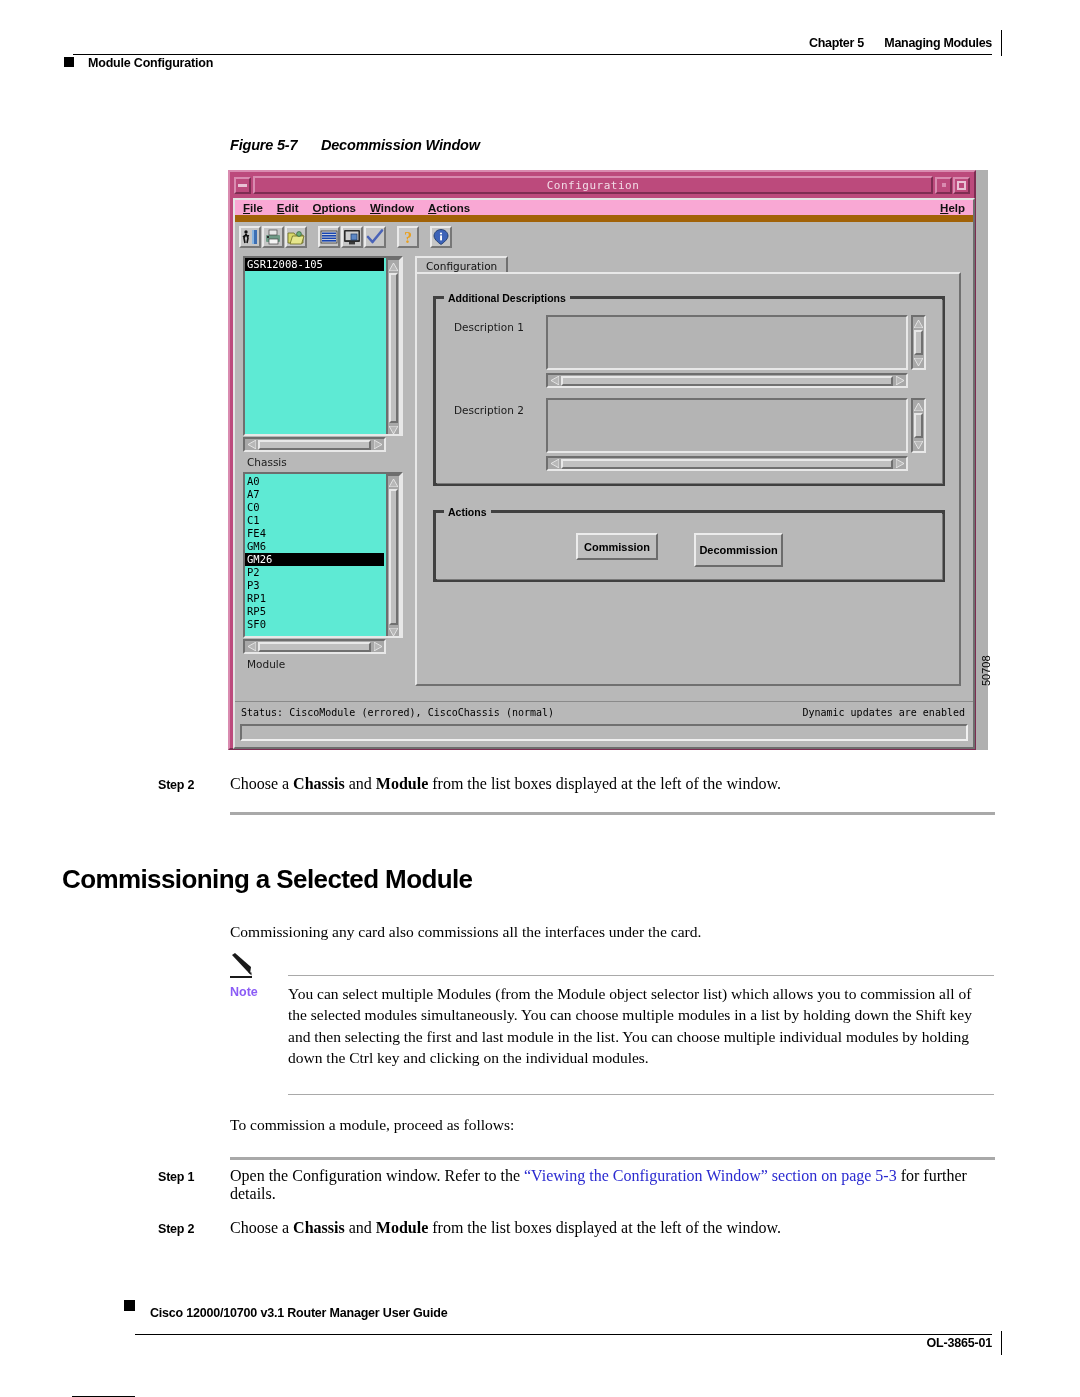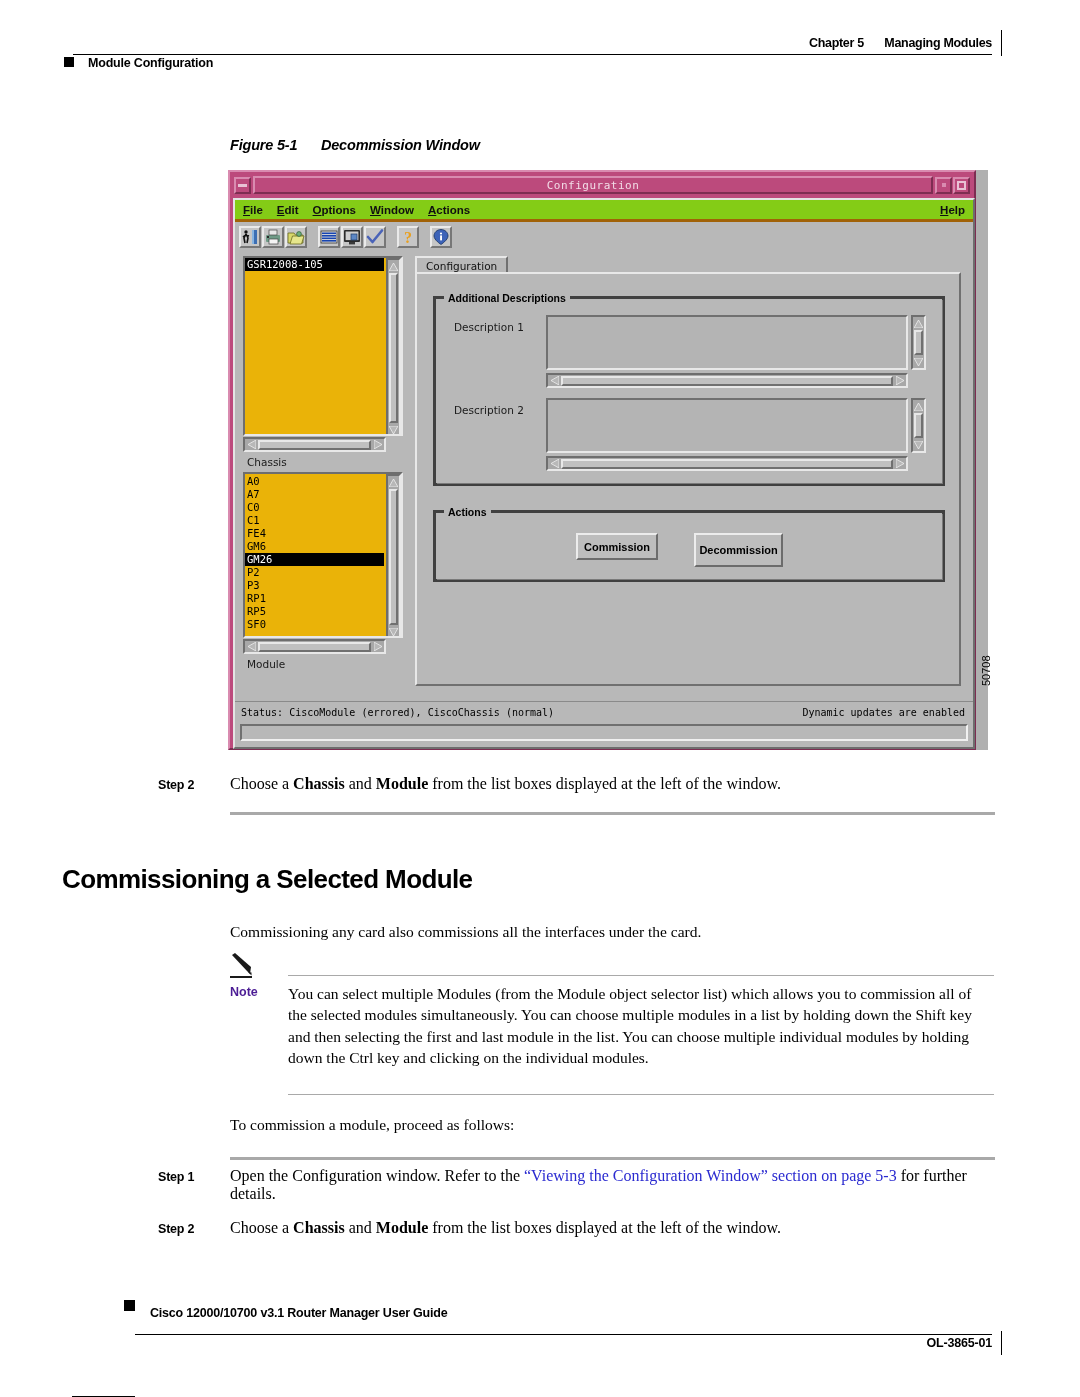--- a/index.html
+++ b/index.html
@@ -95,22 +95,22 @@
     position:absolute; left:3px; top:26px;
     width:742px; height:551px;
     background:#b8b8b8;
     border-top:2px solid #e4e4e4; border-left:2px solid #e4e4e4;
     border-right:2px solid #6e6e6e; border-bottom:2px solid #6e6e6e;
   }
 
   
   .menubar {
     position:absolute; left:0; top:0; width:100%; height:22px;
-    background:#84cc16;
-    border-bottom:3px solid #a16207;
+    background:#f9a8d4;
+    border-bottom:7px solid #a16207;
     display:flex; align-items:center; padding:0 8px;
   }
   .menu-item {
     font-family:"Liberation Sans", sans-serif;
     font-size:11.5px; font-weight:bold; color:#101010;
     margin-right:14px; cursor:default; white-space:nowrap;
   }
   .menu-item u { text-decoration:underline; }
   .menu-help { margin-left:auto; margin-right:0; }
 
@@ -127,21 +127,21 @@
     display:flex; align-items:center; justify-content:center;
     position:relative; overflow:hidden;
   }
   .tb-gap { width:10px; }
   .tb-icon svg { display:block; }
 
   
   .left-pane { position:absolute; left:8px; top:56px; width:160px; }
   .listbox-wrap { position:relative; }
   .listbox {
-    background:#eab308;
+    background:#5eead4;
     border-top:2px solid #6e6e6e; border-left:2px solid #6e6e6e;
     border-right:2px solid #e8e8e8; border-bottom:2px solid #e8e8e8;
     overflow:hidden; position:relative;
   }
   .lb-row {
     font-family:"DejaVu Sans Mono", monospace;
     font-size:10.5px; color:#000; line-height:13px; height:13px;
     padding-left:2px; white-space:nowrap;
   }
   .lb-row.sel { background:#000; color:#fff; }
@@ -271,21 +271,21 @@
   h1.section-title {
     position:absolute; left:62px; top:864px; margin:0;
     font-family:"Liberation Sans", sans-serif; font-weight:bold;
     font-size:26px; color:#000; letter-spacing:-0.6px;
   }
   .para { position:absolute; left:230px; width:765px; font-size:15.5px; line-height:21px; color:#000; }
 
   .note-icon { position:absolute; left:230px; top:952px; width:30px; height:28px; }
   .note-lbl {
     position:absolute; left:230px; top:985px;
-    font-family:"Liberation Sans", sans-serif; font-weight:bold; font-size:12.5px; color:#4c1d95;
+    font-family:"Liberation Sans", sans-serif; font-weight:bold; font-size:12.5px; color:#8b5cf6;
   }
   .note-body {
     position:absolute; left:288px; top:983px; width:706px;
     font-size:15.5px; line-height:21.3px; color:#000;
   }
   .link { color:#2a2ad0; }
 
   
   .footer { position:absolute; left:0; top:1300px; width:1080px; height:80px; }
   .ft-rule { position:absolute; left:135px; top:1334px; width:857px; height:1px; background:#000; }
@@ -319,21 +319,21 @@
     <span class="ch-sp"></span>
     <span>Managing Modules</span>
   </div>
   <div class="hdr-tick"></div>
   <div class="hdr-rule"></div>
   <div class="hdr-sq"></div>
   <div class="hdr-section">Module Configuration</div>
 </div>
 
 <div class="fig-caption">
-  <span>Figure 5-1</span>
+  <span>Figure 5-7</span>
   <span class="gap"></span>
   <span>Decommission Window</span>
 </div>
 
 <div class="shot">
   <div class="win-outer">
 
     <div class="titlebar">
       <div class="tb-menu-btn">
           <i></i>

